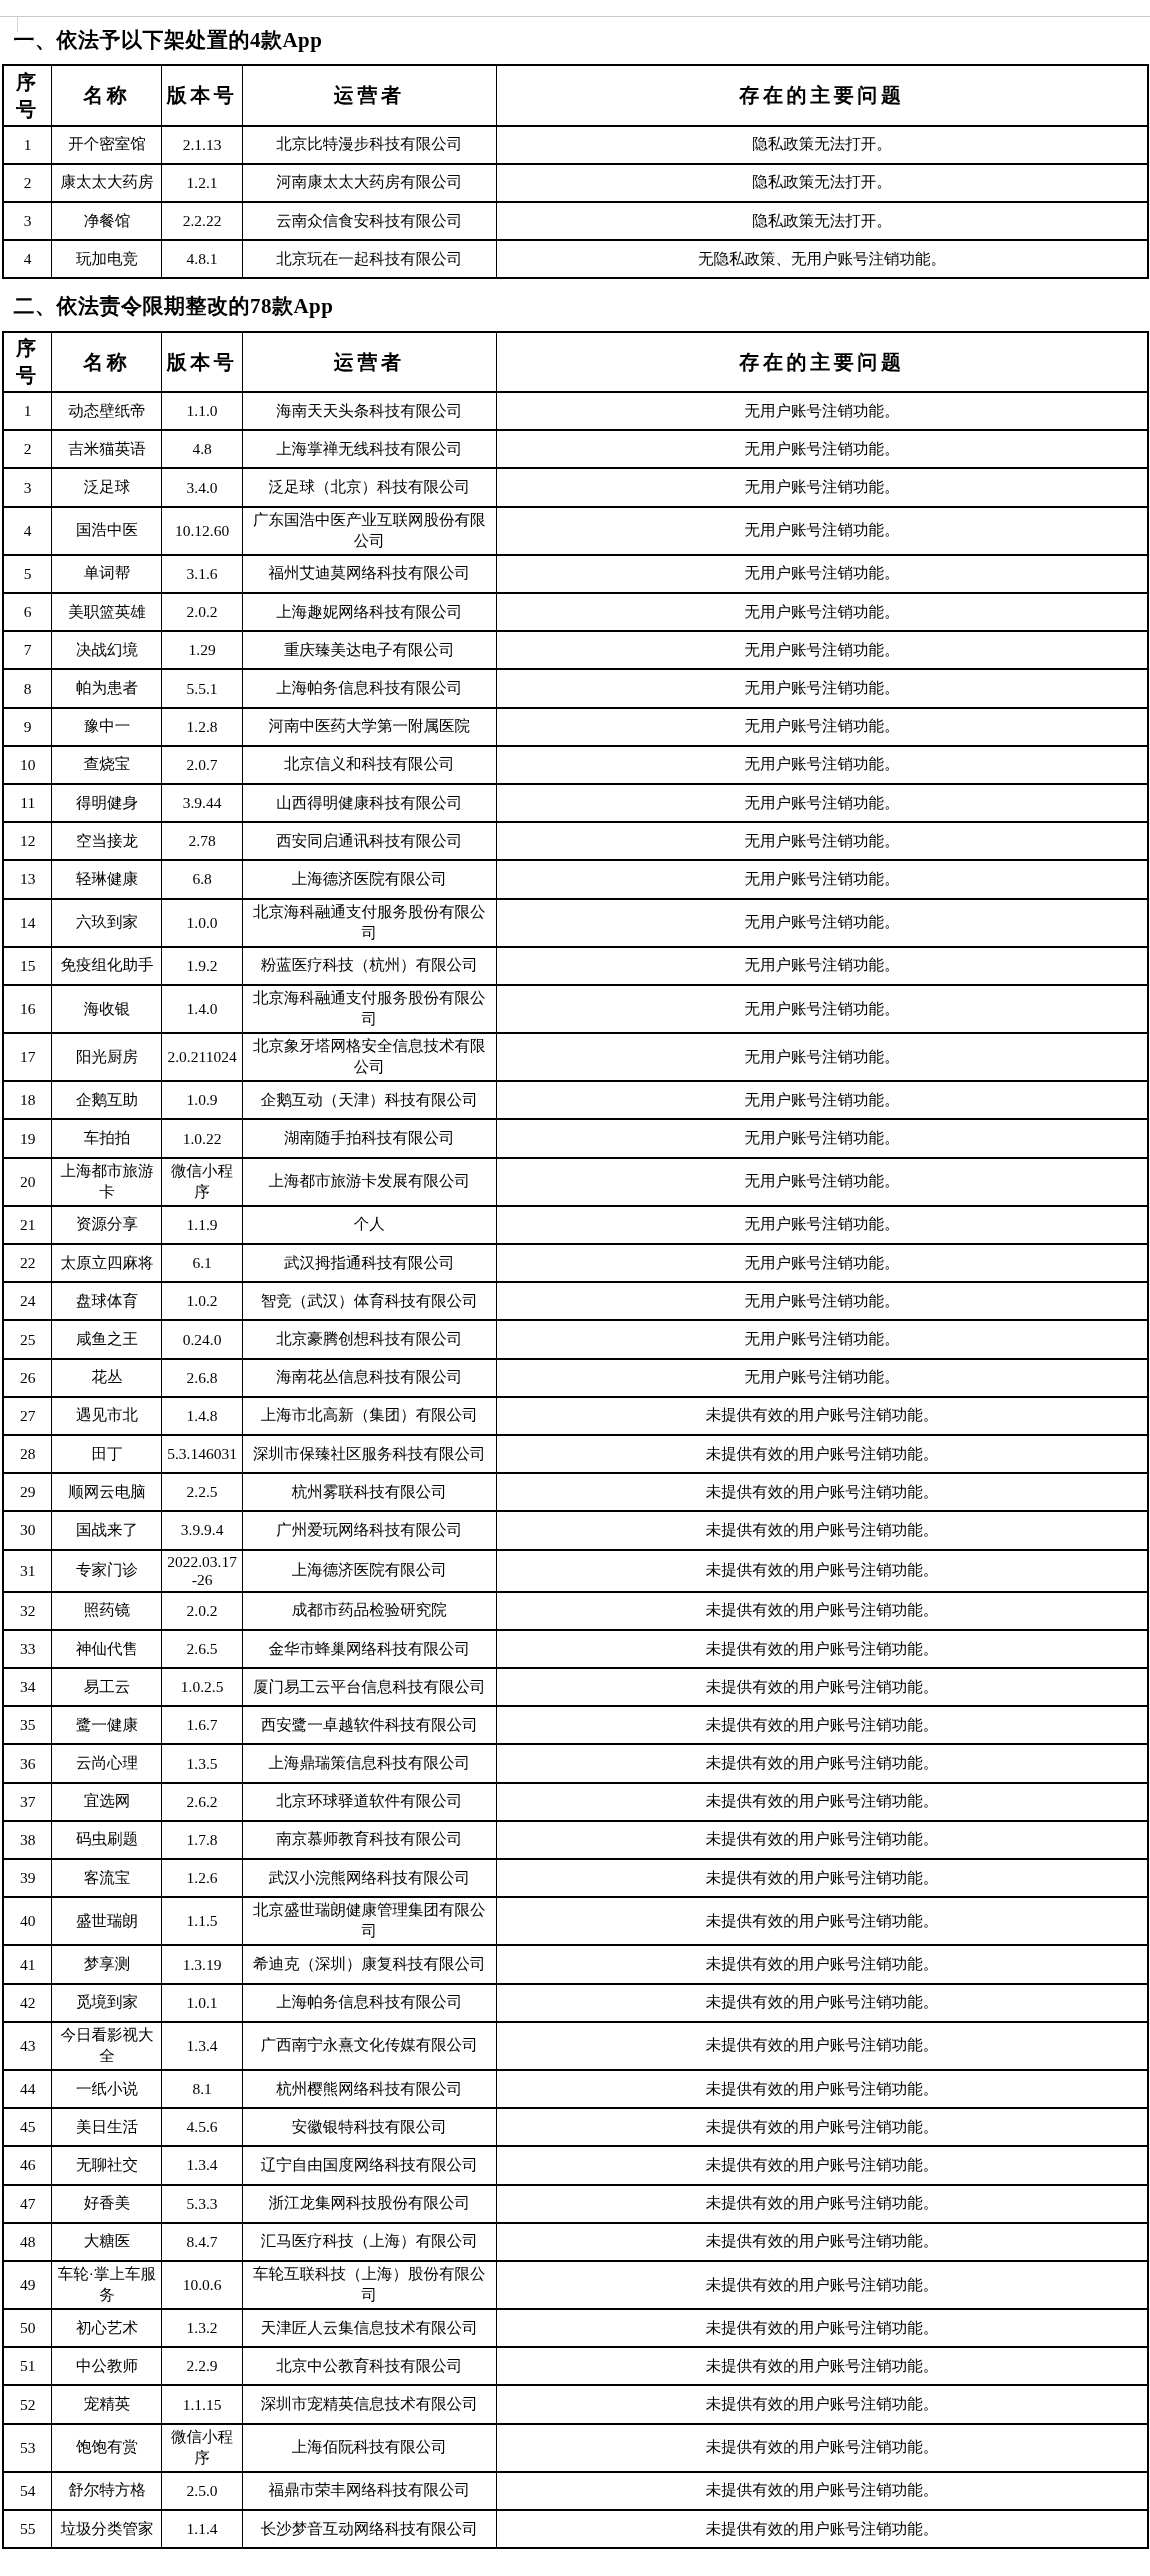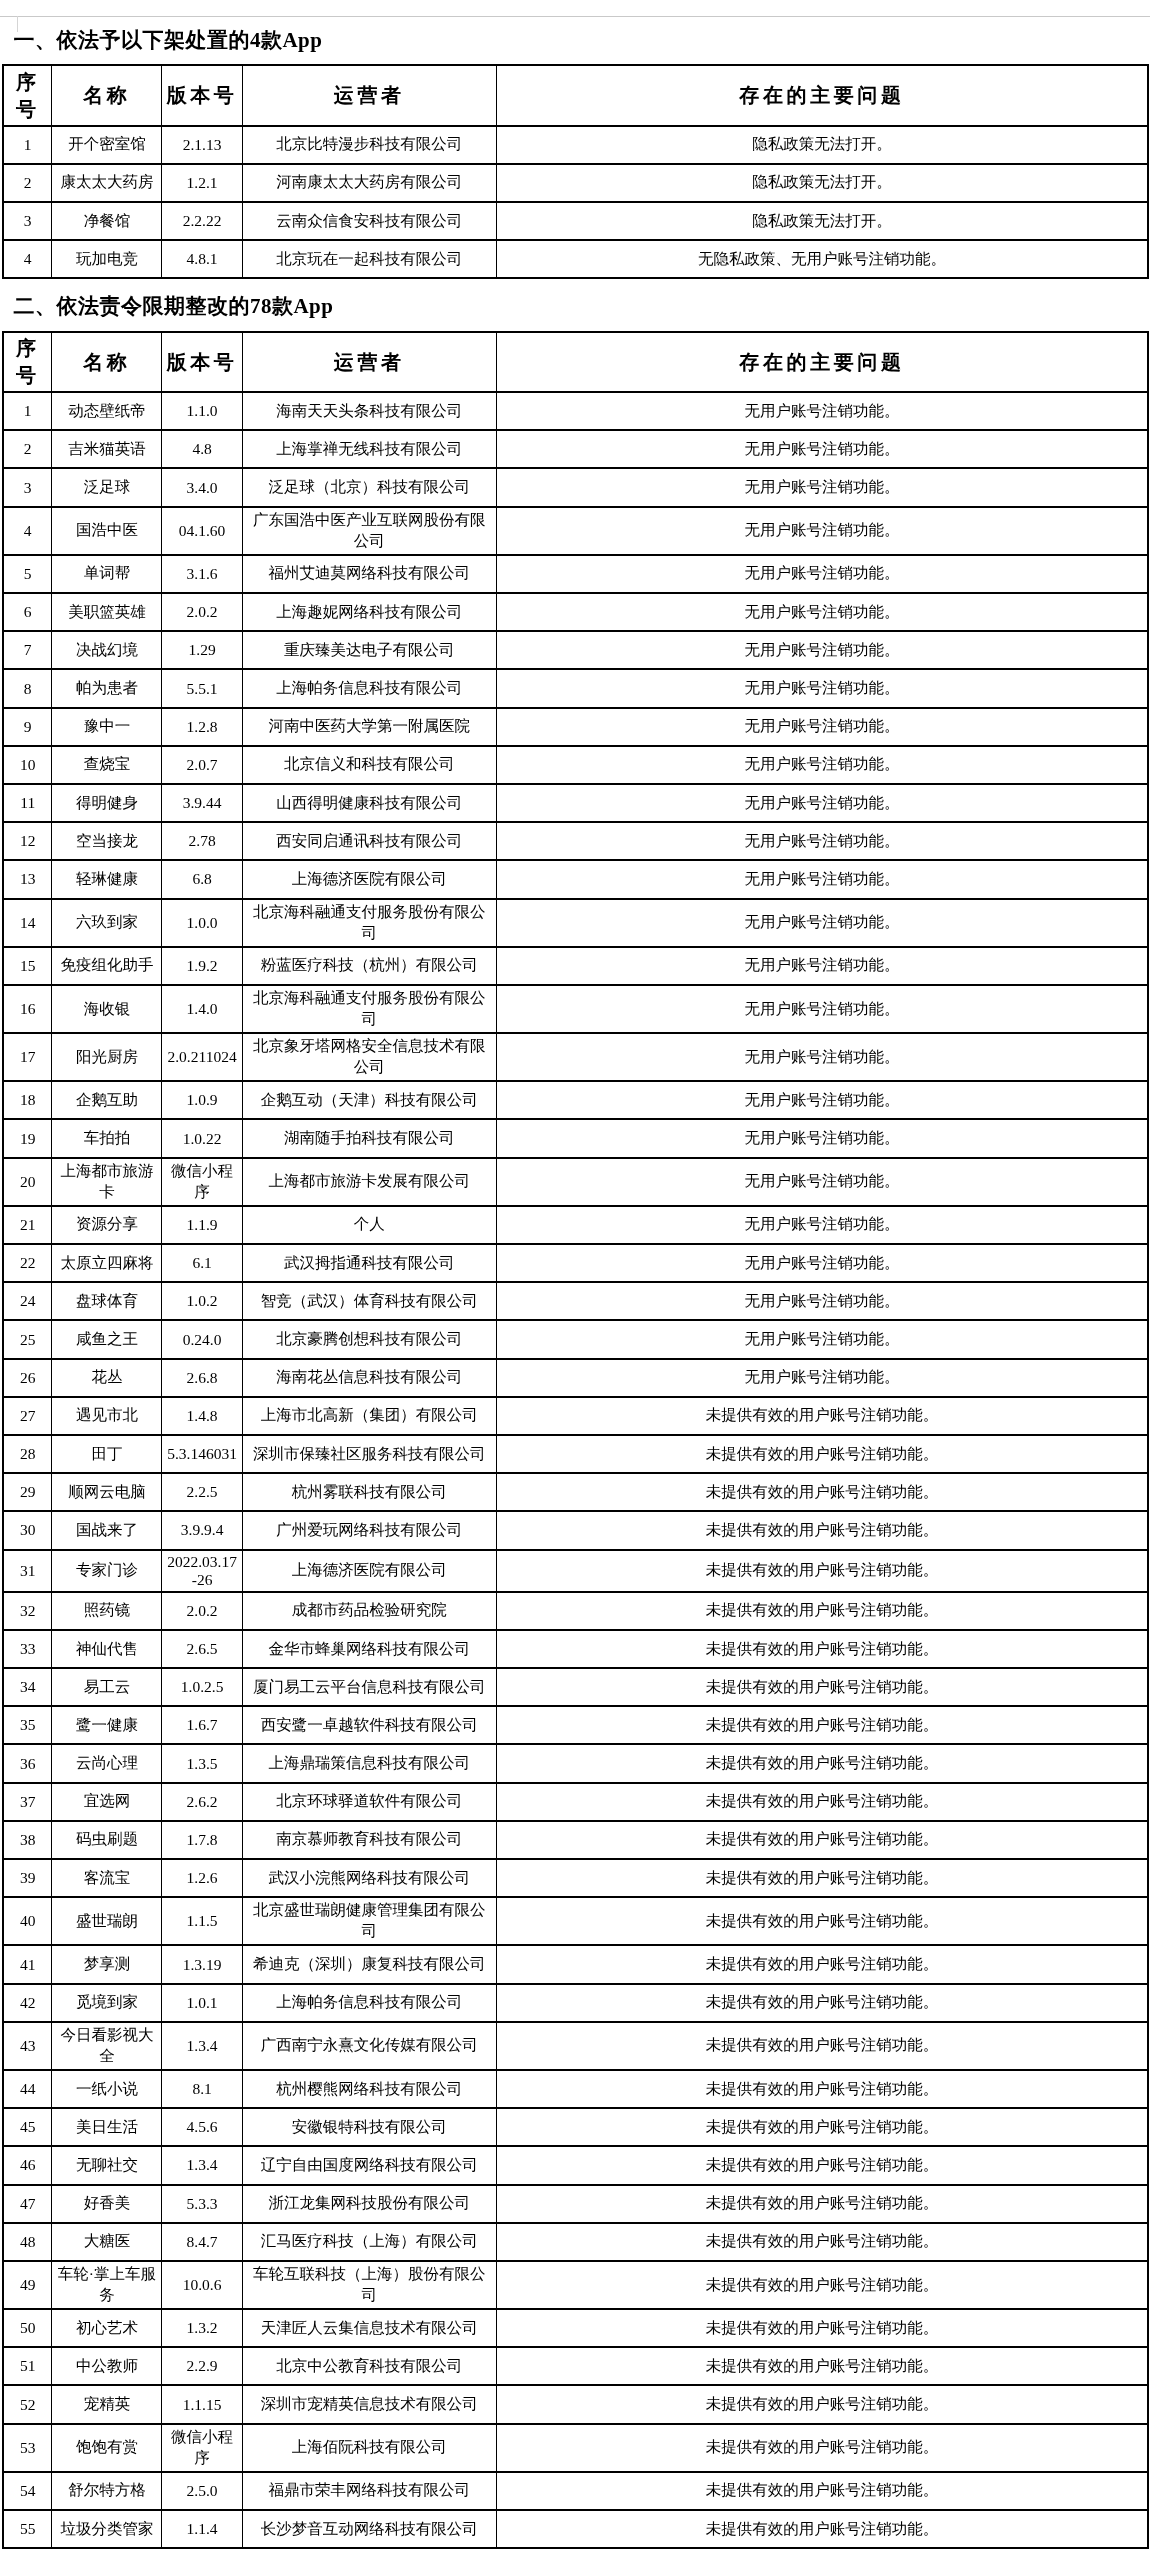--- a/index.html
+++ b/index.html
@@ -165,21 +165,21 @@
         <tr>
           <td class="c0">3</td>
           <td class="c1">泛足球</td>
           <td class="c2">3.4.0</td>
           <td class="c3">泛足球（北京）科技有限公司</td>
           <td class="c4">无用户账号注销功能。</td>
         </tr>
         <tr>
           <td class="c0">4</td>
           <td class="c1">国浩中医</td>
-          <td class="c2">04.1.60</td>
+          <td class="c2">10.12.60</td>
           <td class="c3">广东国浩中医产业互联网股份有限公司</td>
           <td class="c4">无用户账号注销功能。</td>
         </tr>
         <tr>
           <td class="c0">5</td>
           <td class="c1">单词帮</td>
           <td class="c2">3.1.6</td>
           <td class="c3">福州艾迪莫网络科技有限公司</td>
           <td class="c4">无用户账号注销功能。</td>
         </tr>

